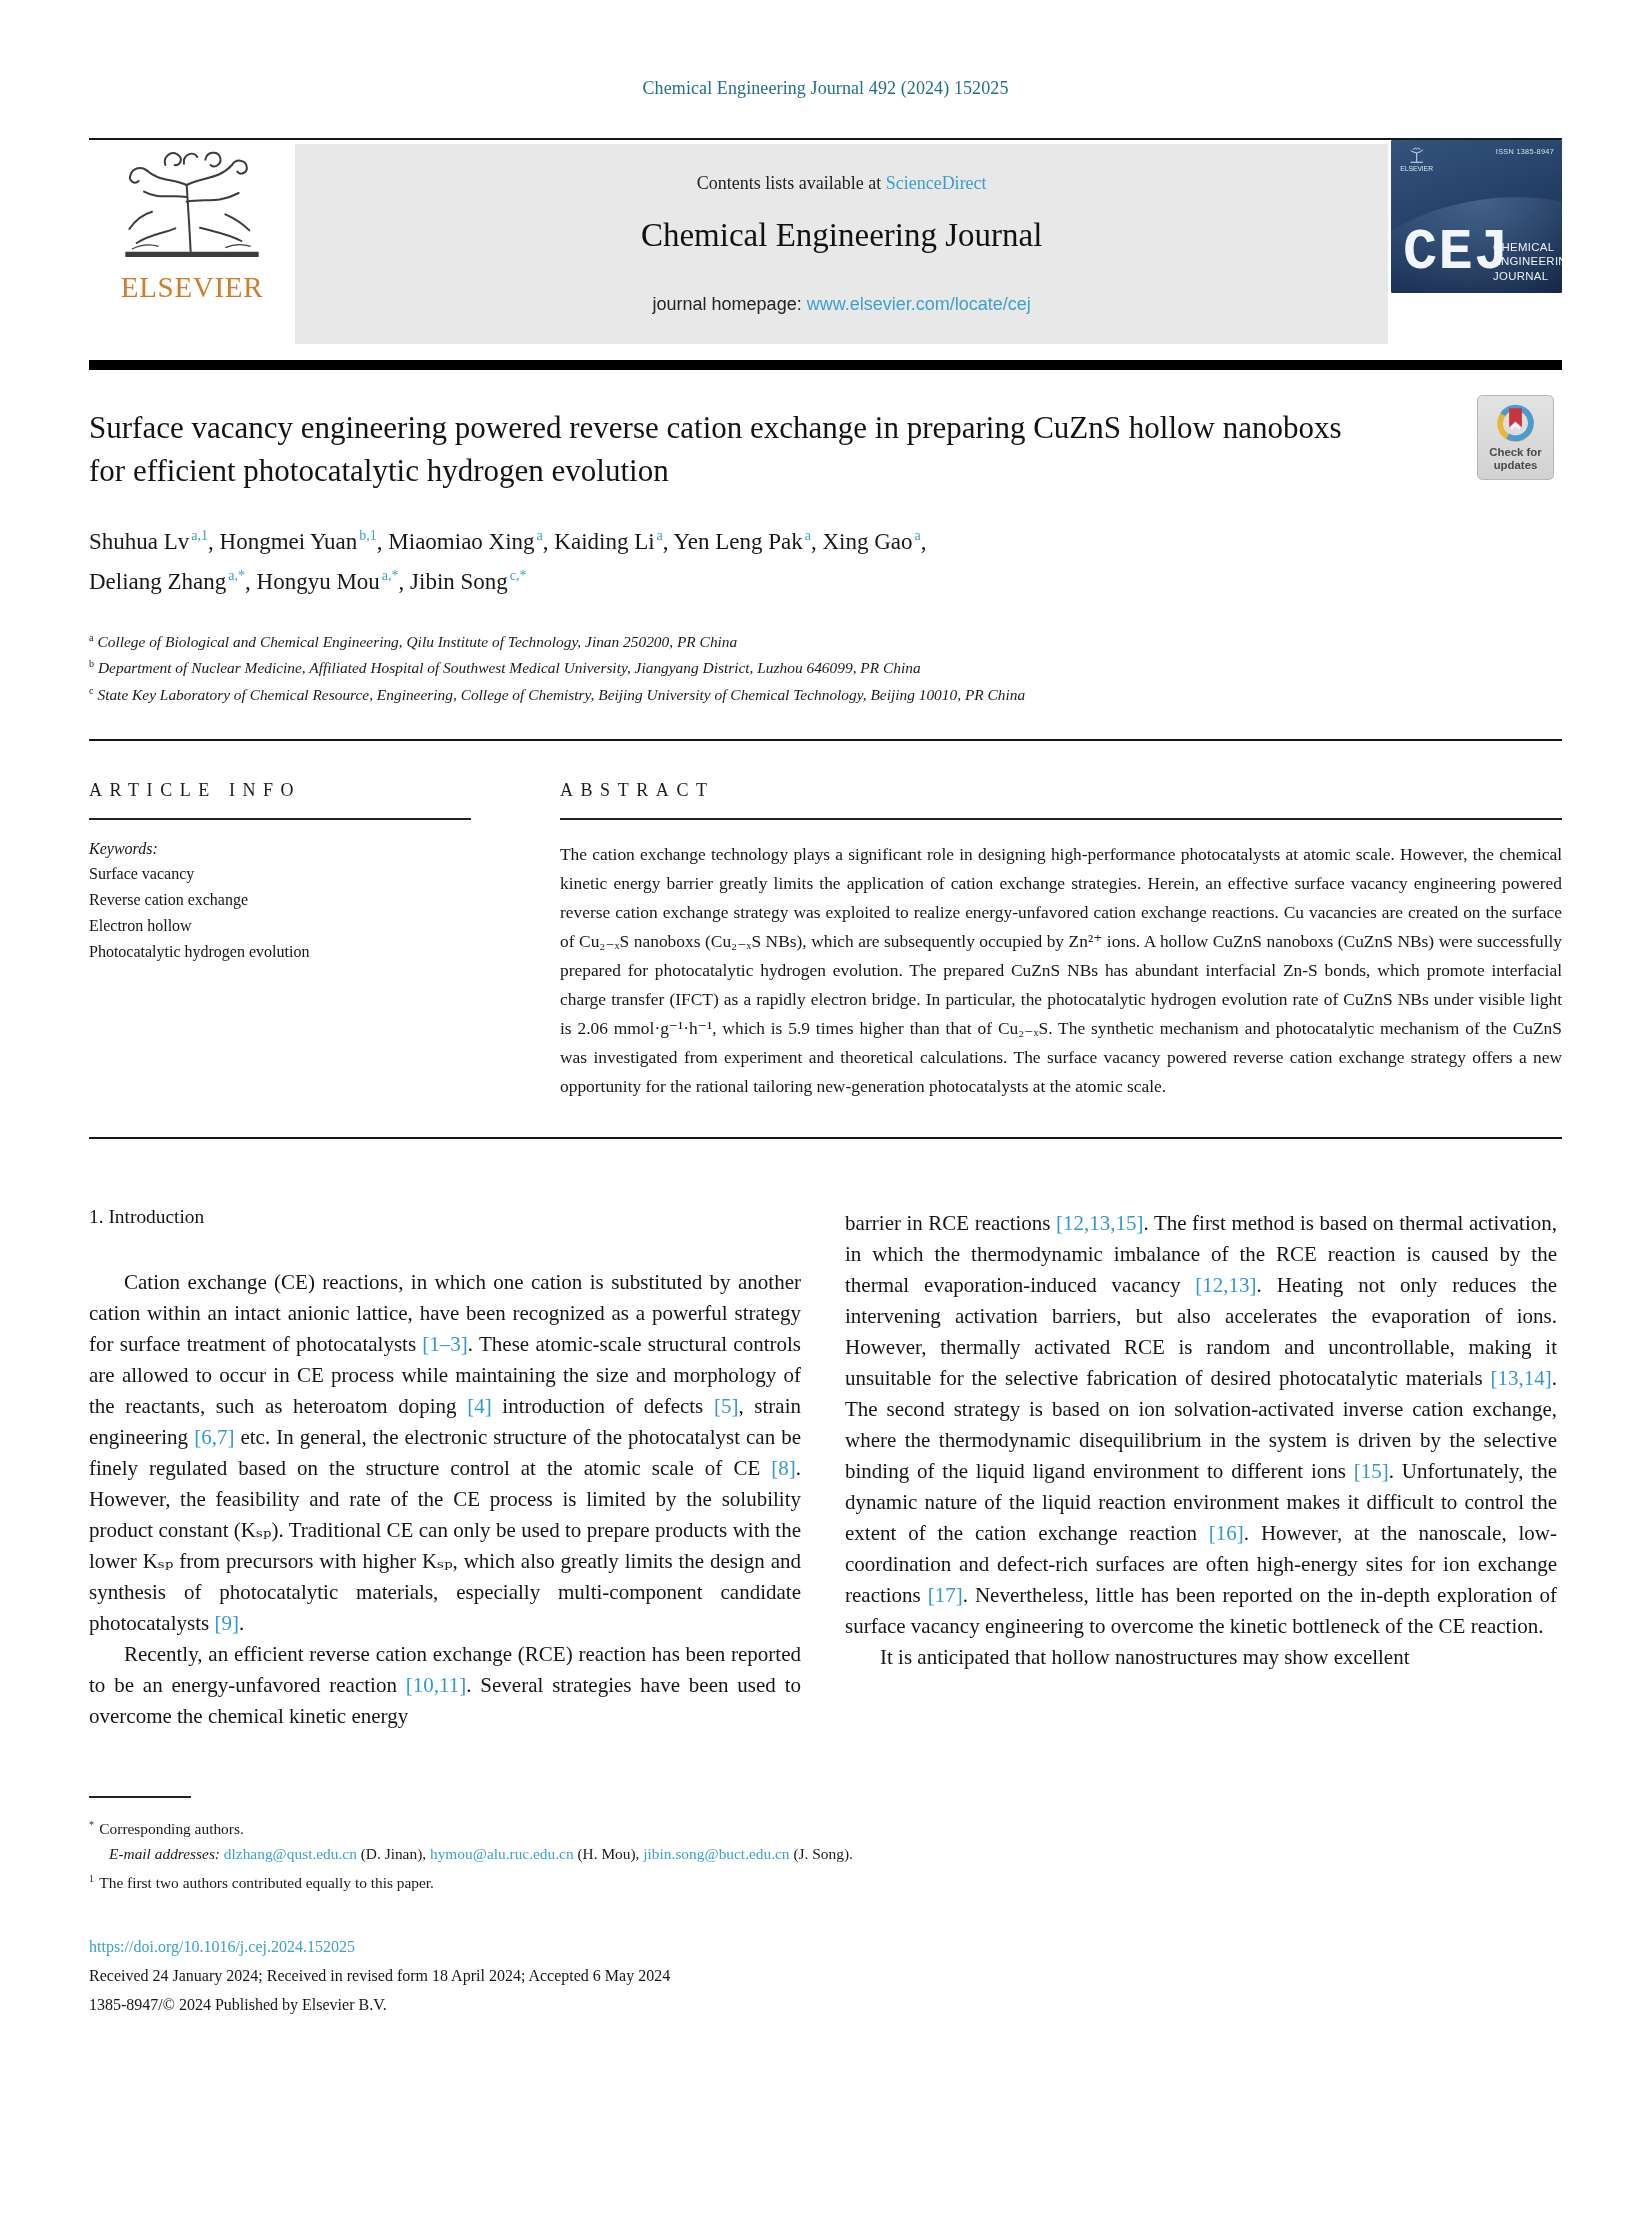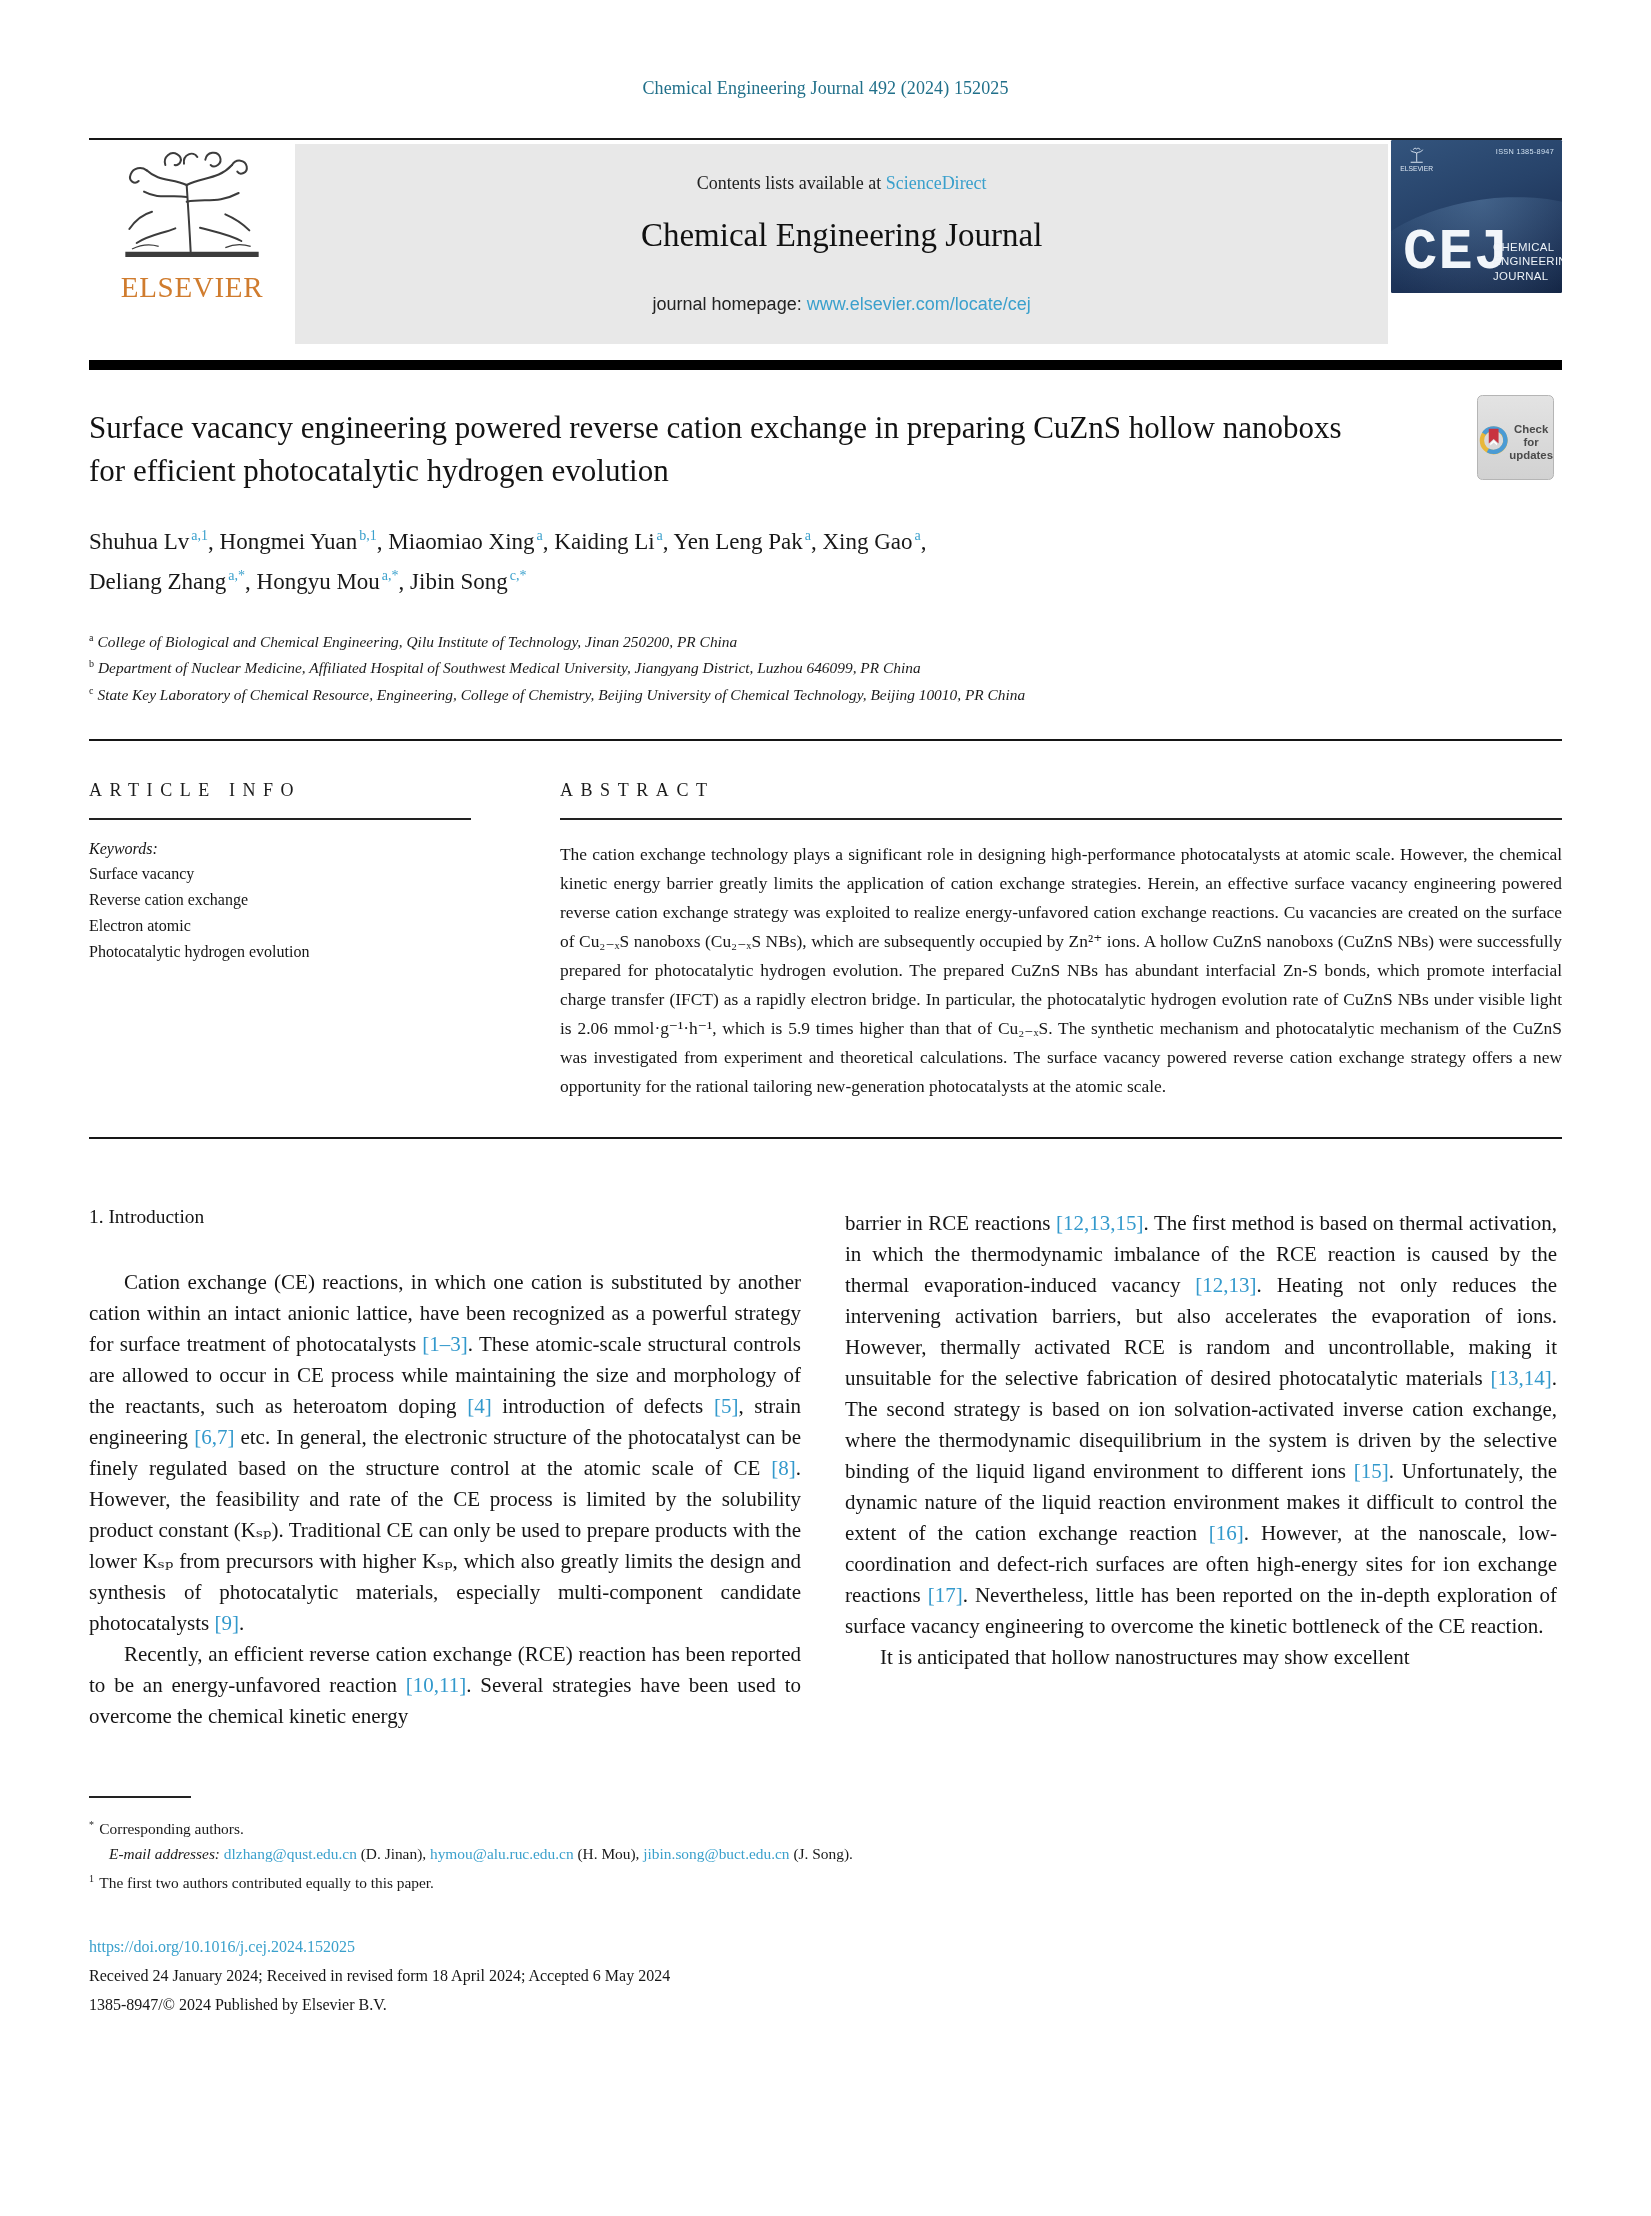--- a/index.html
+++ b/index.html
@@ -28,21 +28,21 @@
     background:radial-gradient(ellipse at 50% 0%,rgba(120,160,200,.35),rgba(120,160,200,0) 60%);transform:rotate(-8deg);}
   .cover-issn{position:absolute;top:6.7px;right:8px;font-size:7.3px;color:#cfe0f0;font-family:"Liberation Sans",sans-serif;letter-spacing:0.3px;}
   .cover-els{position:absolute;top:6.7px;left:9.3px;color:#dfe9f4;font-family:"Liberation Sans",sans-serif;font-size:6.7px;text-align:center;line-height:1.1;}
   .cover-cej{position:absolute;left:12px;top:85px;font-family:Liberation Mono, monospace;font-weight:bold;font-size:57px;color:#f2f6fa;letter-spacing:1.3px;line-height:1;}
   .cover-jtitle{position:absolute;left:102px;top:100px;font-family:"Liberation Sans",sans-serif;font-size:11.4px;color:#eef3f8;line-height:1.25;letter-spacing:0.3px;width:67px;}
   .black-bar{height:10px;background:#000;margin-top:8px;}
   
   .title-row{position:relative;margin-top:37px;}
   .article-title{font-size:31px;line-height:1.38;max-width:1255px;color:#131313;}
   .badge{position:absolute;right:8px;top:-12px;width:77px;height:85px;background:linear-gradient(#e3e3e3,#d2d2d2);
-    border:0.7px solid #b5b5b5;border-radius:5.3px;display:flex;flex-direction:row;align-items:center;justify-content:flex-start;padding-top:6.7px;box-sizing:border-box;}
+    border:0.7px solid #b5b5b5;border-radius:5.3px;display:flex;flex-direction:column;align-items:center;justify-content:flex-start;padding-top:6.7px;box-sizing:border-box;}
   .badge-label{font-family:"Liberation Sans",sans-serif;font-weight:bold;font-size:11.4px;color:#4a4a4a;text-align:center;line-height:1.15;margin-top:2.7px;}
   
   .authors{margin-top:29px;font-size:23px;max-width:895px;line-height:1.75;color:#181818;}
   .authors sup{font-size:14px;color:#3aa0cc;margin-left:2px;}
   .affils{margin-top:27px;font-size:15.4px;font-style:italic;line-height:1.7;color:#1a1a1a;}
   .affils sup{font-style:normal;font-size:10px;margin-right:4px;}
   .mid-rule{margin-top:31px;border-top:2.7px solid #161616;}
   
   .info-abs{display:flex;gap:89px;padding:39px 0 36px 0;}
   .col-info{width:382px;flex:none;}
@@ -173,21 +173,21 @@
   <div class="mid-rule"></div>
 
   <div class="info-abs">
     <div class="col-info">
       <div class="sec-header">ARTICLE INFO</div>
       <div class="sec-header-rule"></div>
       <div class="kw-label">Keywords:</div>
       <ul class="kw-list">
           <li>Surface vacancy</li>
           <li>Reverse cation exchange</li>
-          <li>Electron atomic</li>
+          <li>Electron hollow</li>
           <li>Photocatalytic hydrogen evolution</li>
         </ul>
     </div>
     <div class="col-abs">
       <div class="sec-header">ABSTRACT</div>
       <div class="sec-header-rule"></div>
       <div class="abs-text">The cation exchange technology plays a significant role in designing high-performance photocatalysts at atomic scale. However, the chemical kinetic energy barrier greatly limits the application of cation exchange strategies. Herein, an effective surface vacancy engineering powered reverse cation exchange strategy was exploited to realize energy-unfavored cation exchange reactions. Cu vacancies are created on the surface of Cu₂₋ₓS nanoboxs (Cu₂₋ₓS NBs), which are subsequently occupied by Zn²⁺ ions. A hollow CuZnS nanoboxs (CuZnS NBs) were successfully prepared for photocatalytic hydrogen evolution. The prepared CuZnS NBs has abundant interfacial Zn-S bonds, which promote interfacial charge transfer (IFCT) as a rapidly electron bridge. In particular, the photocatalytic hydrogen evolution rate of CuZnS NBs under visible light is 2.06 mmol·g⁻¹·h⁻¹, which is 5.9 times higher than that of Cu₂₋ₓS. The synthetic mechanism and photocatalytic mechanism of the CuZnS was investigated from experiment and theoretical calculations. The surface vacancy powered reverse cation exchange strategy offers a new opportunity for the rational tailoring new-generation photocatalysts at the atomic scale.</div>
     </div>
   </div>
 

